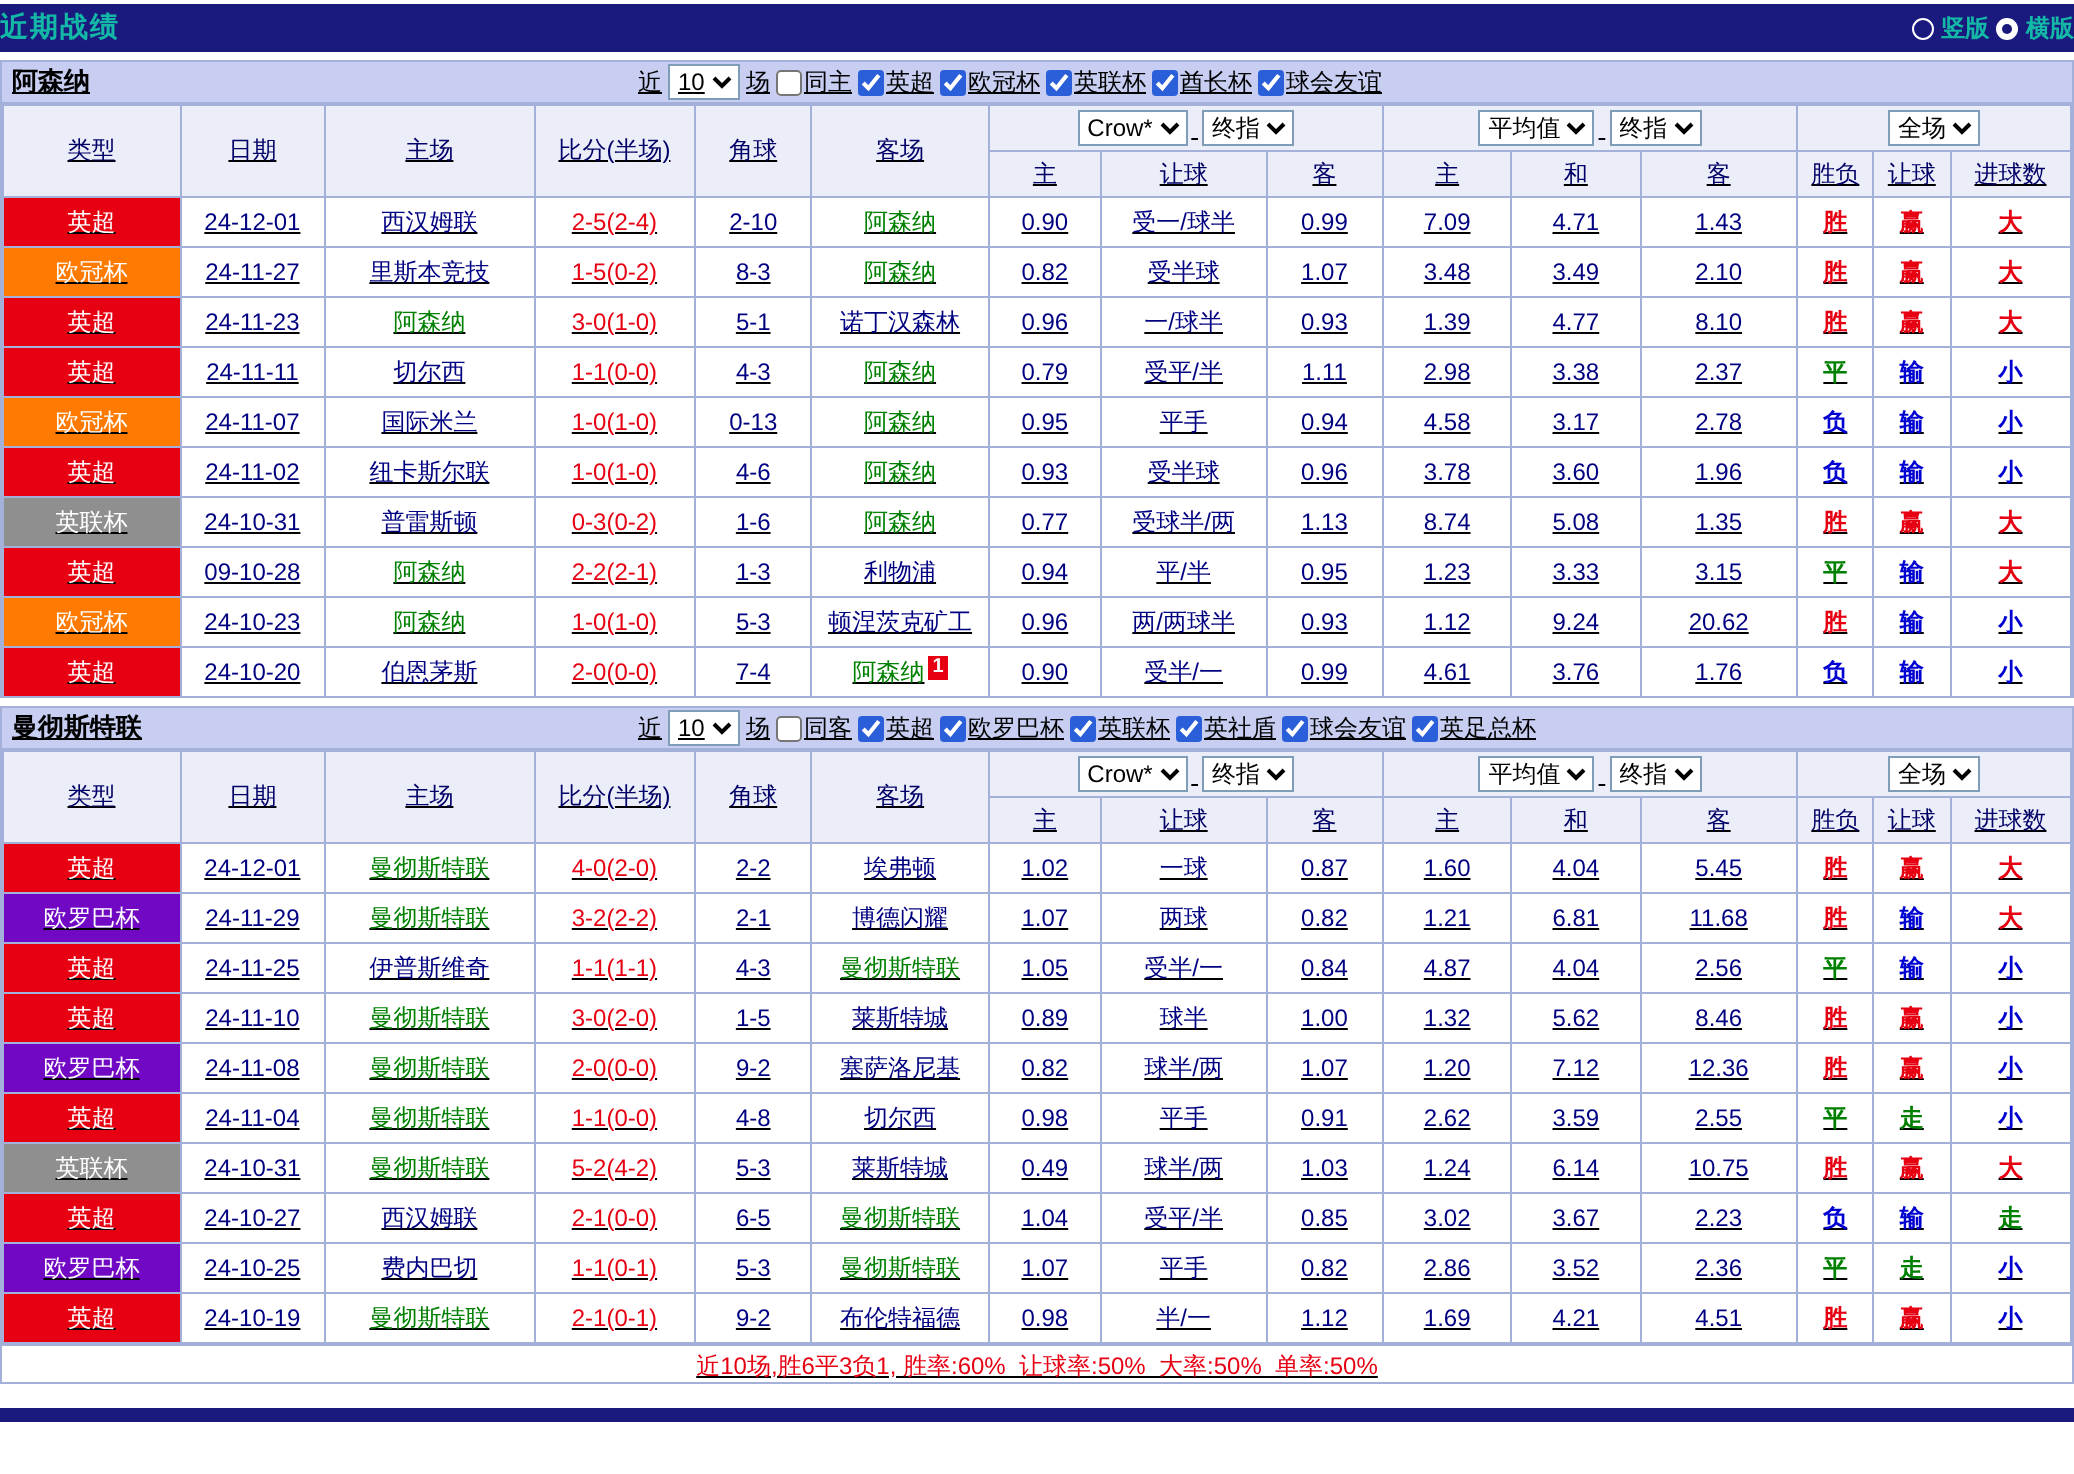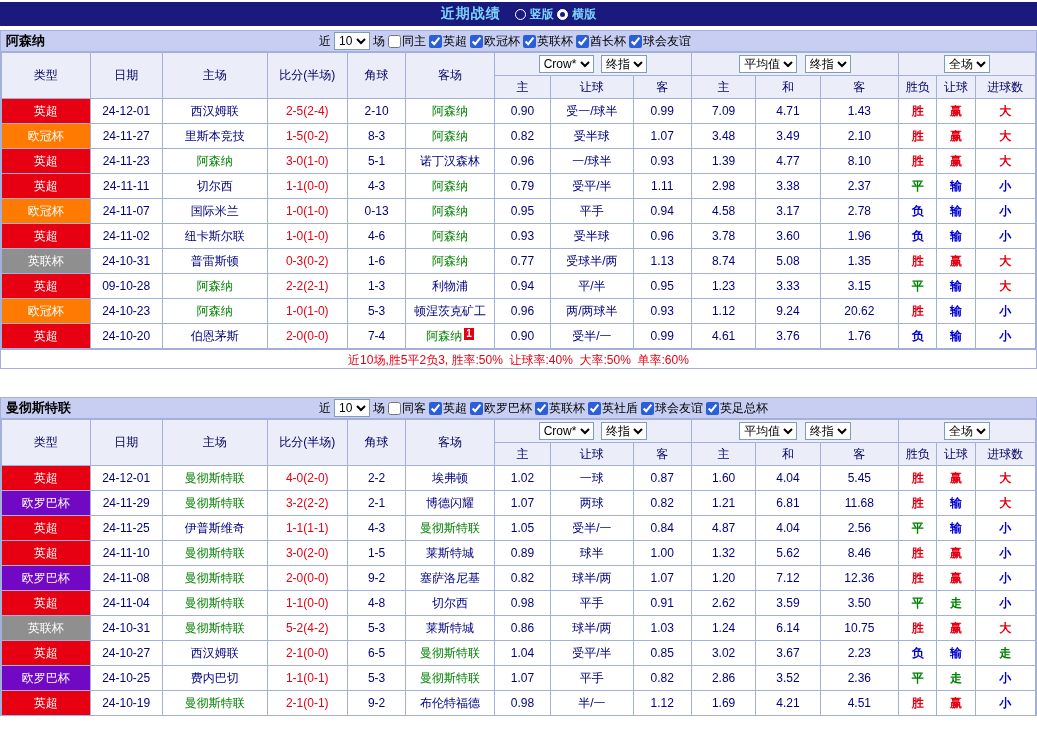--- a/index.html
+++ b/index.html
@@ -7,41 +7,41 @@
   body {
     width: 1037px;
     font-family: "Liberation Sans", "DejaVu Sans", sans-serif;
     font-size: 12px;
     padding-top: 2px;
   }
   
   .topbar {
     height: 24px;
     background: #1a1a7e;
-    color: #7dd3fc;
+    color: #14b8a6;
     display: flex;
     align-items: center;
-    justify-content: center;
+    justify-content: space-between;
     gap: 14px;
     margin-bottom: 4px;
   }
   .topbar .ttl { font-weight: bold; font-size: 14px; letter-spacing: 1px; }
   .view-opt { display: inline-flex; align-items: center; gap: 4px; cursor: pointer; font-weight: bold; }
   .vradio {
     width: 11px; height: 11px;
     border: 1px solid #fff; border-radius: 50%;
     position: relative; display: inline-block; background: transparent;
   }
   .vradio.sel { background: #fff; }
   .vradio.sel::after {
     content: ""; position: absolute; left: 2px; top: 2px;
     width: 5px; height: 5px; border-radius: 50%; background: #1a1a7e;
   }
   
-  .team-section { border: 1px solid #a2b0da; border-bottom: none; margin-bottom: 28px; }
+  .team-section { border: 1px solid #a2b0da; border-bottom: none; margin-bottom: 4px; text-decoration: underline; }
   .sec-header {
     background: #c7cef1;
     height: 21px;
     display: flex; align-items: center;
     border-bottom: 1px solid #a2b0da;
     color: #000;
   }
   .team-name { font-weight: bold; font-size: 13px; padding-left: 5px; flex: 0 0 318px; }
   .filters { display: flex; align-items: center; gap: 3px; white-space: nowrap; }
   .filters select { font-size: 12px; height: 18px; border: 1px solid #7f9db9; background: #fff; font-family: inherit; }
@@ -350,21 +350,20 @@
     <td class="c-odd o1a">0.99</td>
     <td class="c-odd o2h">4.61</td>
     <td class="c-odd o2d">3.76</td>
     <td class="c-odd o2a">1.76</td>
     <td class="c-res r0" style="color: rgb(0, 0, 208);">负</td>
     <td class="c-res r1" style="color: rgb(0, 0, 208);">输</td>
     <td class="c-res r2" style="color: rgb(0, 0, 208);">小</td>
   </tr>
 </tbody>
     </table>
-    <div class="summary"><span>近10场,胜5平2负3, 胜率:50%  让球率:40%  大率:50%  单率:60%</span></div>
   </section>
 
   <section class="team-section">
     <div class="sec-header">
       <span class="team-name">曼彻斯特联</span>
       <span class="filters">
         <span>近</span>
         <select class="rounds"><option>10</option></select>
         <span>场</span>
         <label class="chk same">
@@ -545,34 +544,34 @@
     <td class="c-date">24-11-04</td>
     <td class="c-team c-home focus">曼彻斯特联</td>
     <td class="c-score">1-1(0-0)</td>
     <td class="c-corner">4-8</td>
     <td class="c-team c-away">切尔西</td>
     <td class="c-odd o1h">0.98</td>
     <td class="c-odd o1l">平手</td>
     <td class="c-odd o1a">0.91</td>
     <td class="c-odd o2h">2.62</td>
     <td class="c-odd o2d">3.59</td>
-    <td class="c-odd o2a">3.50</td>
+    <td class="c-odd o2a">2.55</td>
     <td class="c-res r0" style="color: rgb(0, 128, 0);">平</td>
     <td class="c-res r1" style="color: rgb(0, 128, 0);">走</td>
     <td class="c-res r2" style="color: rgb(0, 0, 208);">小</td>
   </tr>
 
   <tr>
     <td class="c-type" style="background: rgb(143, 143, 143);">英联杯</td>
     <td class="c-date">24-10-31</td>
     <td class="c-team c-home focus">曼彻斯特联</td>
     <td class="c-score">5-2(4-2)</td>
     <td class="c-corner">5-3</td>
     <td class="c-team c-away">莱斯特城</td>
-    <td class="c-odd o1h">0.86</td>
+    <td class="c-odd o1h">0.49</td>
     <td class="c-odd o1l">球半/两</td>
     <td class="c-odd o1a">1.03</td>
     <td class="c-odd o2h">1.24</td>
     <td class="c-odd o2d">6.14</td>
     <td class="c-odd o2a">10.75</td>
     <td class="c-res r0" style="color: rgb(230, 0, 18);">胜</td>
     <td class="c-res r1" style="color: rgb(230, 0, 18);">赢</td>
     <td class="c-res r2" style="color: rgb(230, 0, 18);">大</td>
   </tr>
 
@@ -624,16 +623,17 @@
     <td class="c-odd o1a">1.12</td>
     <td class="c-odd o2h">1.69</td>
     <td class="c-odd o2d">4.21</td>
     <td class="c-odd o2a">4.51</td>
     <td class="c-res r0" style="color: rgb(230, 0, 18);">胜</td>
     <td class="c-res r1" style="color: rgb(230, 0, 18);">赢</td>
     <td class="c-res r2" style="color: rgb(0, 0, 208);">小</td>
   </tr>
 </tbody>
     </table>
+    <div class="summary"><span>近10场,胜6平3负1, 胜率:60%  让球率:50%  大率:50%  单率:50%</span></div>
   </section>
 </div>
 
 <div class="bottombar"></div>
 
 </body></html>

